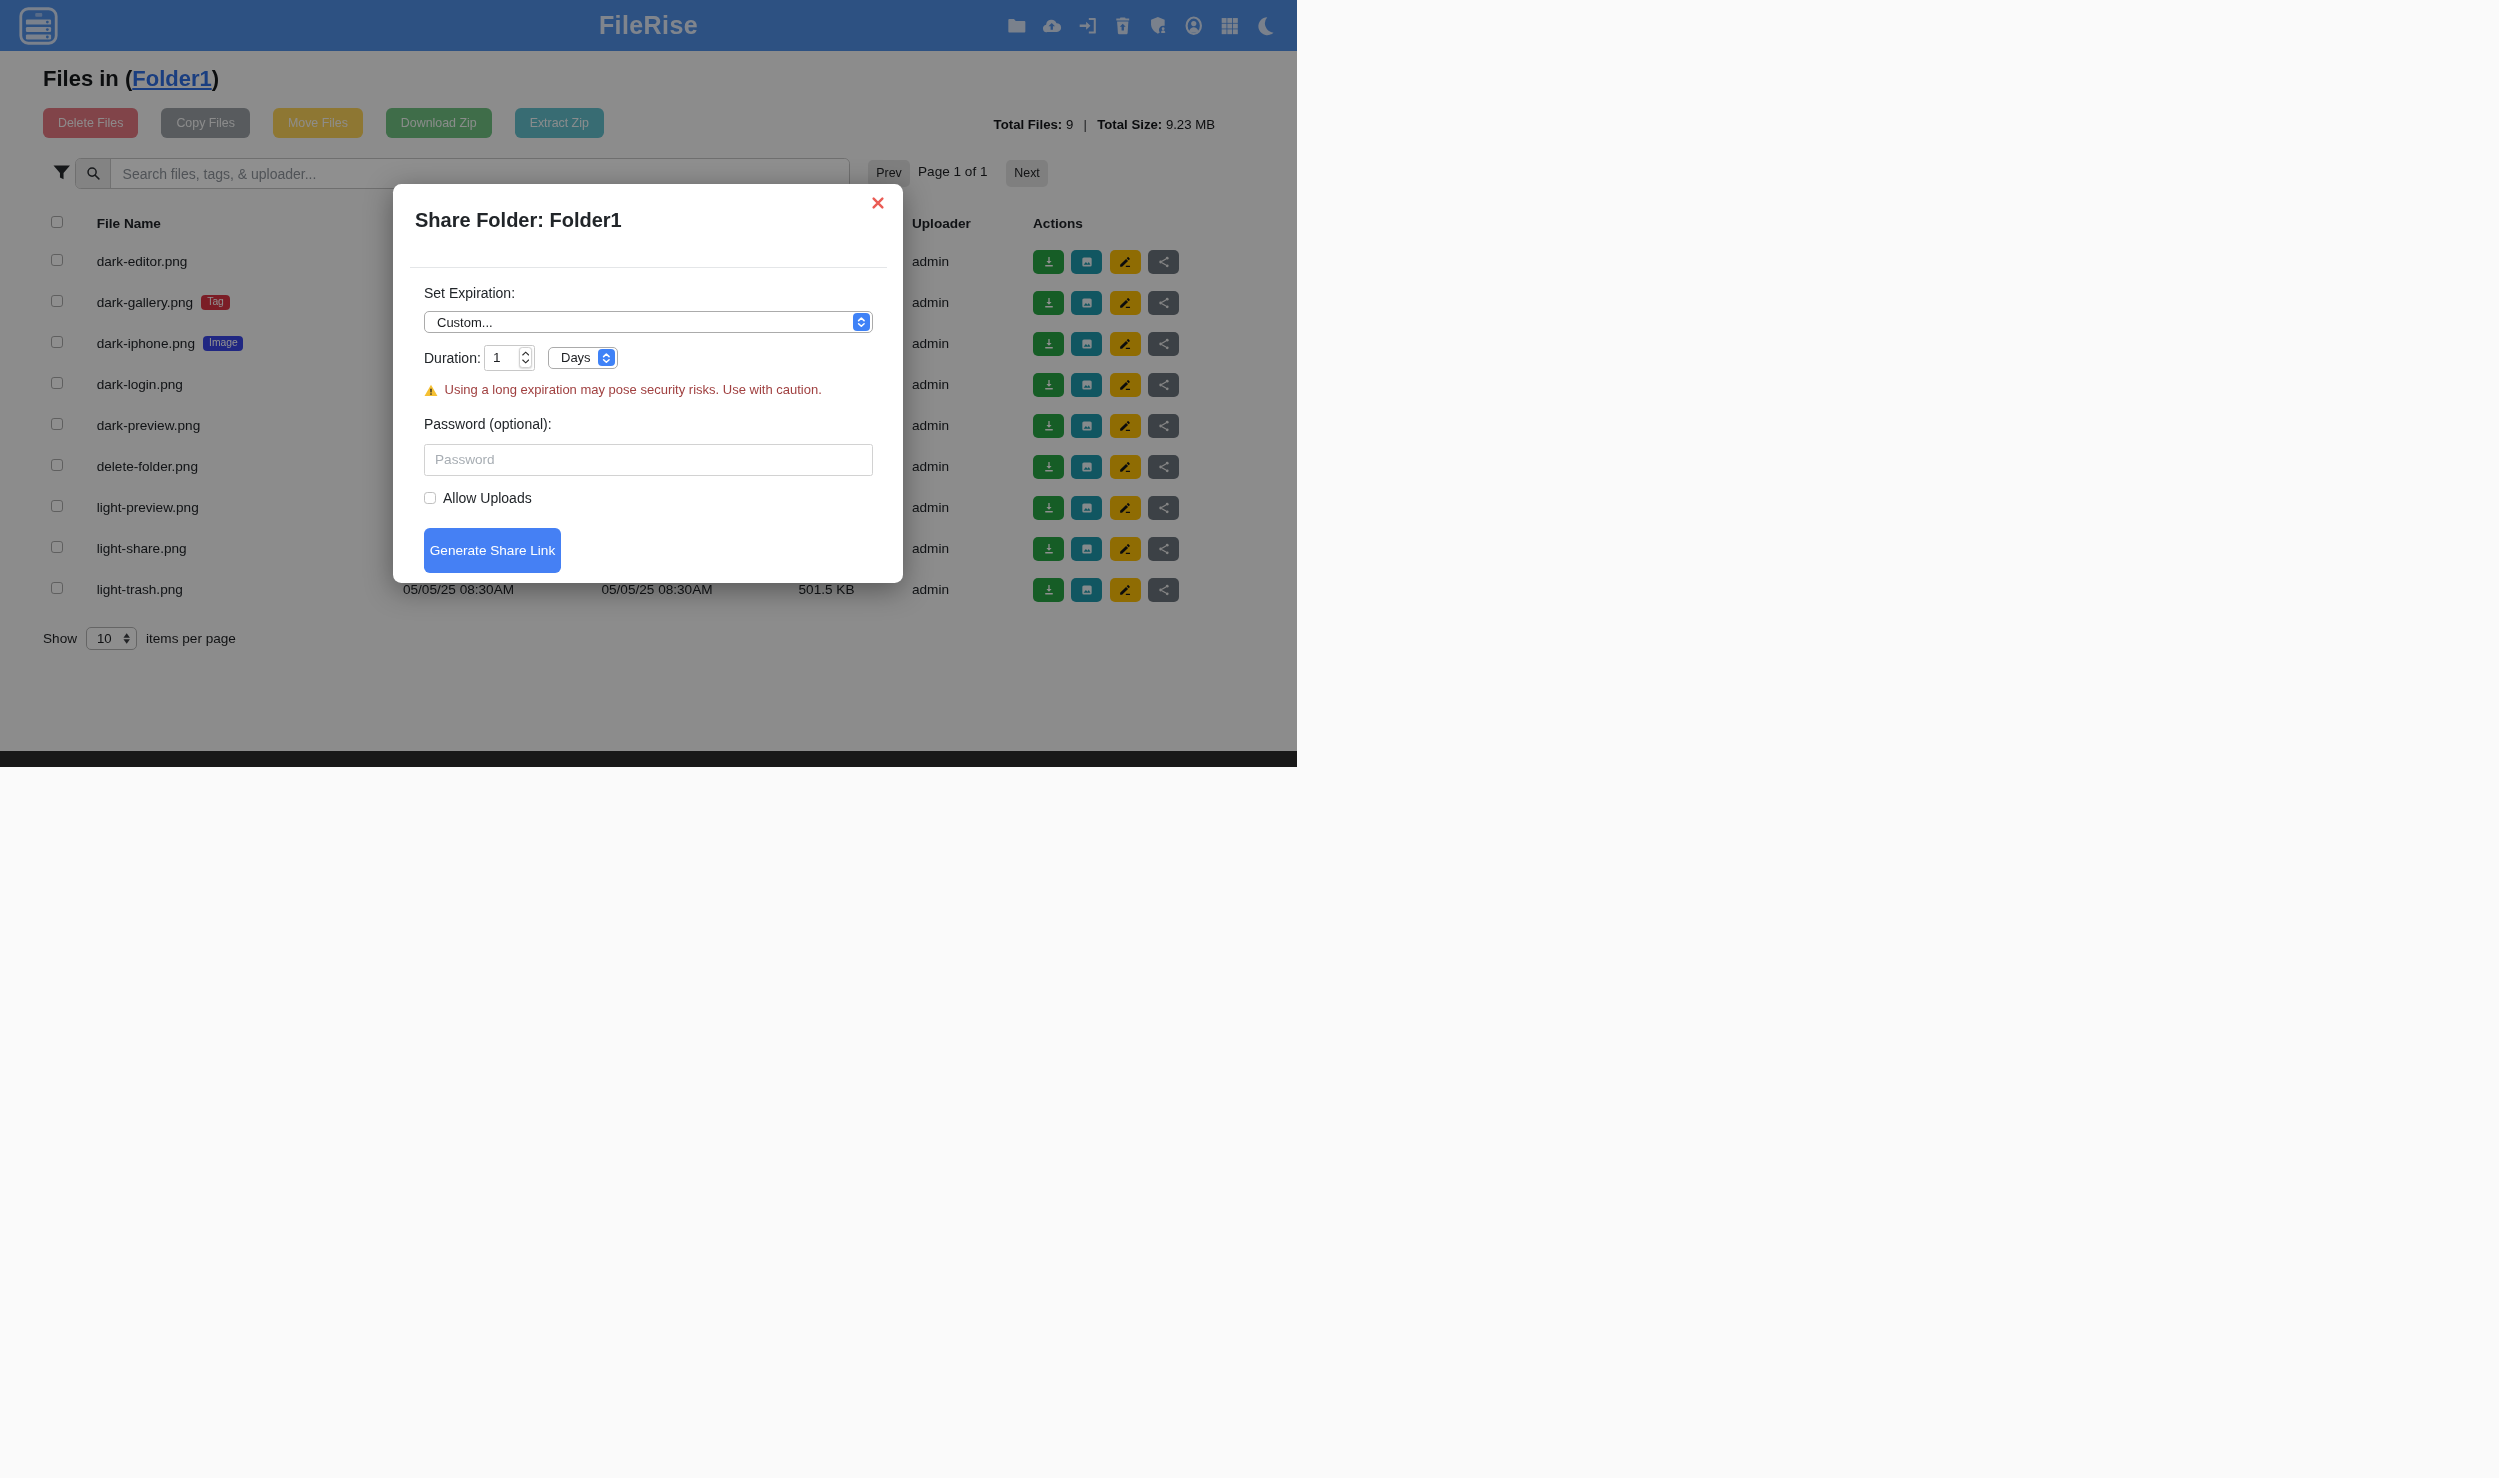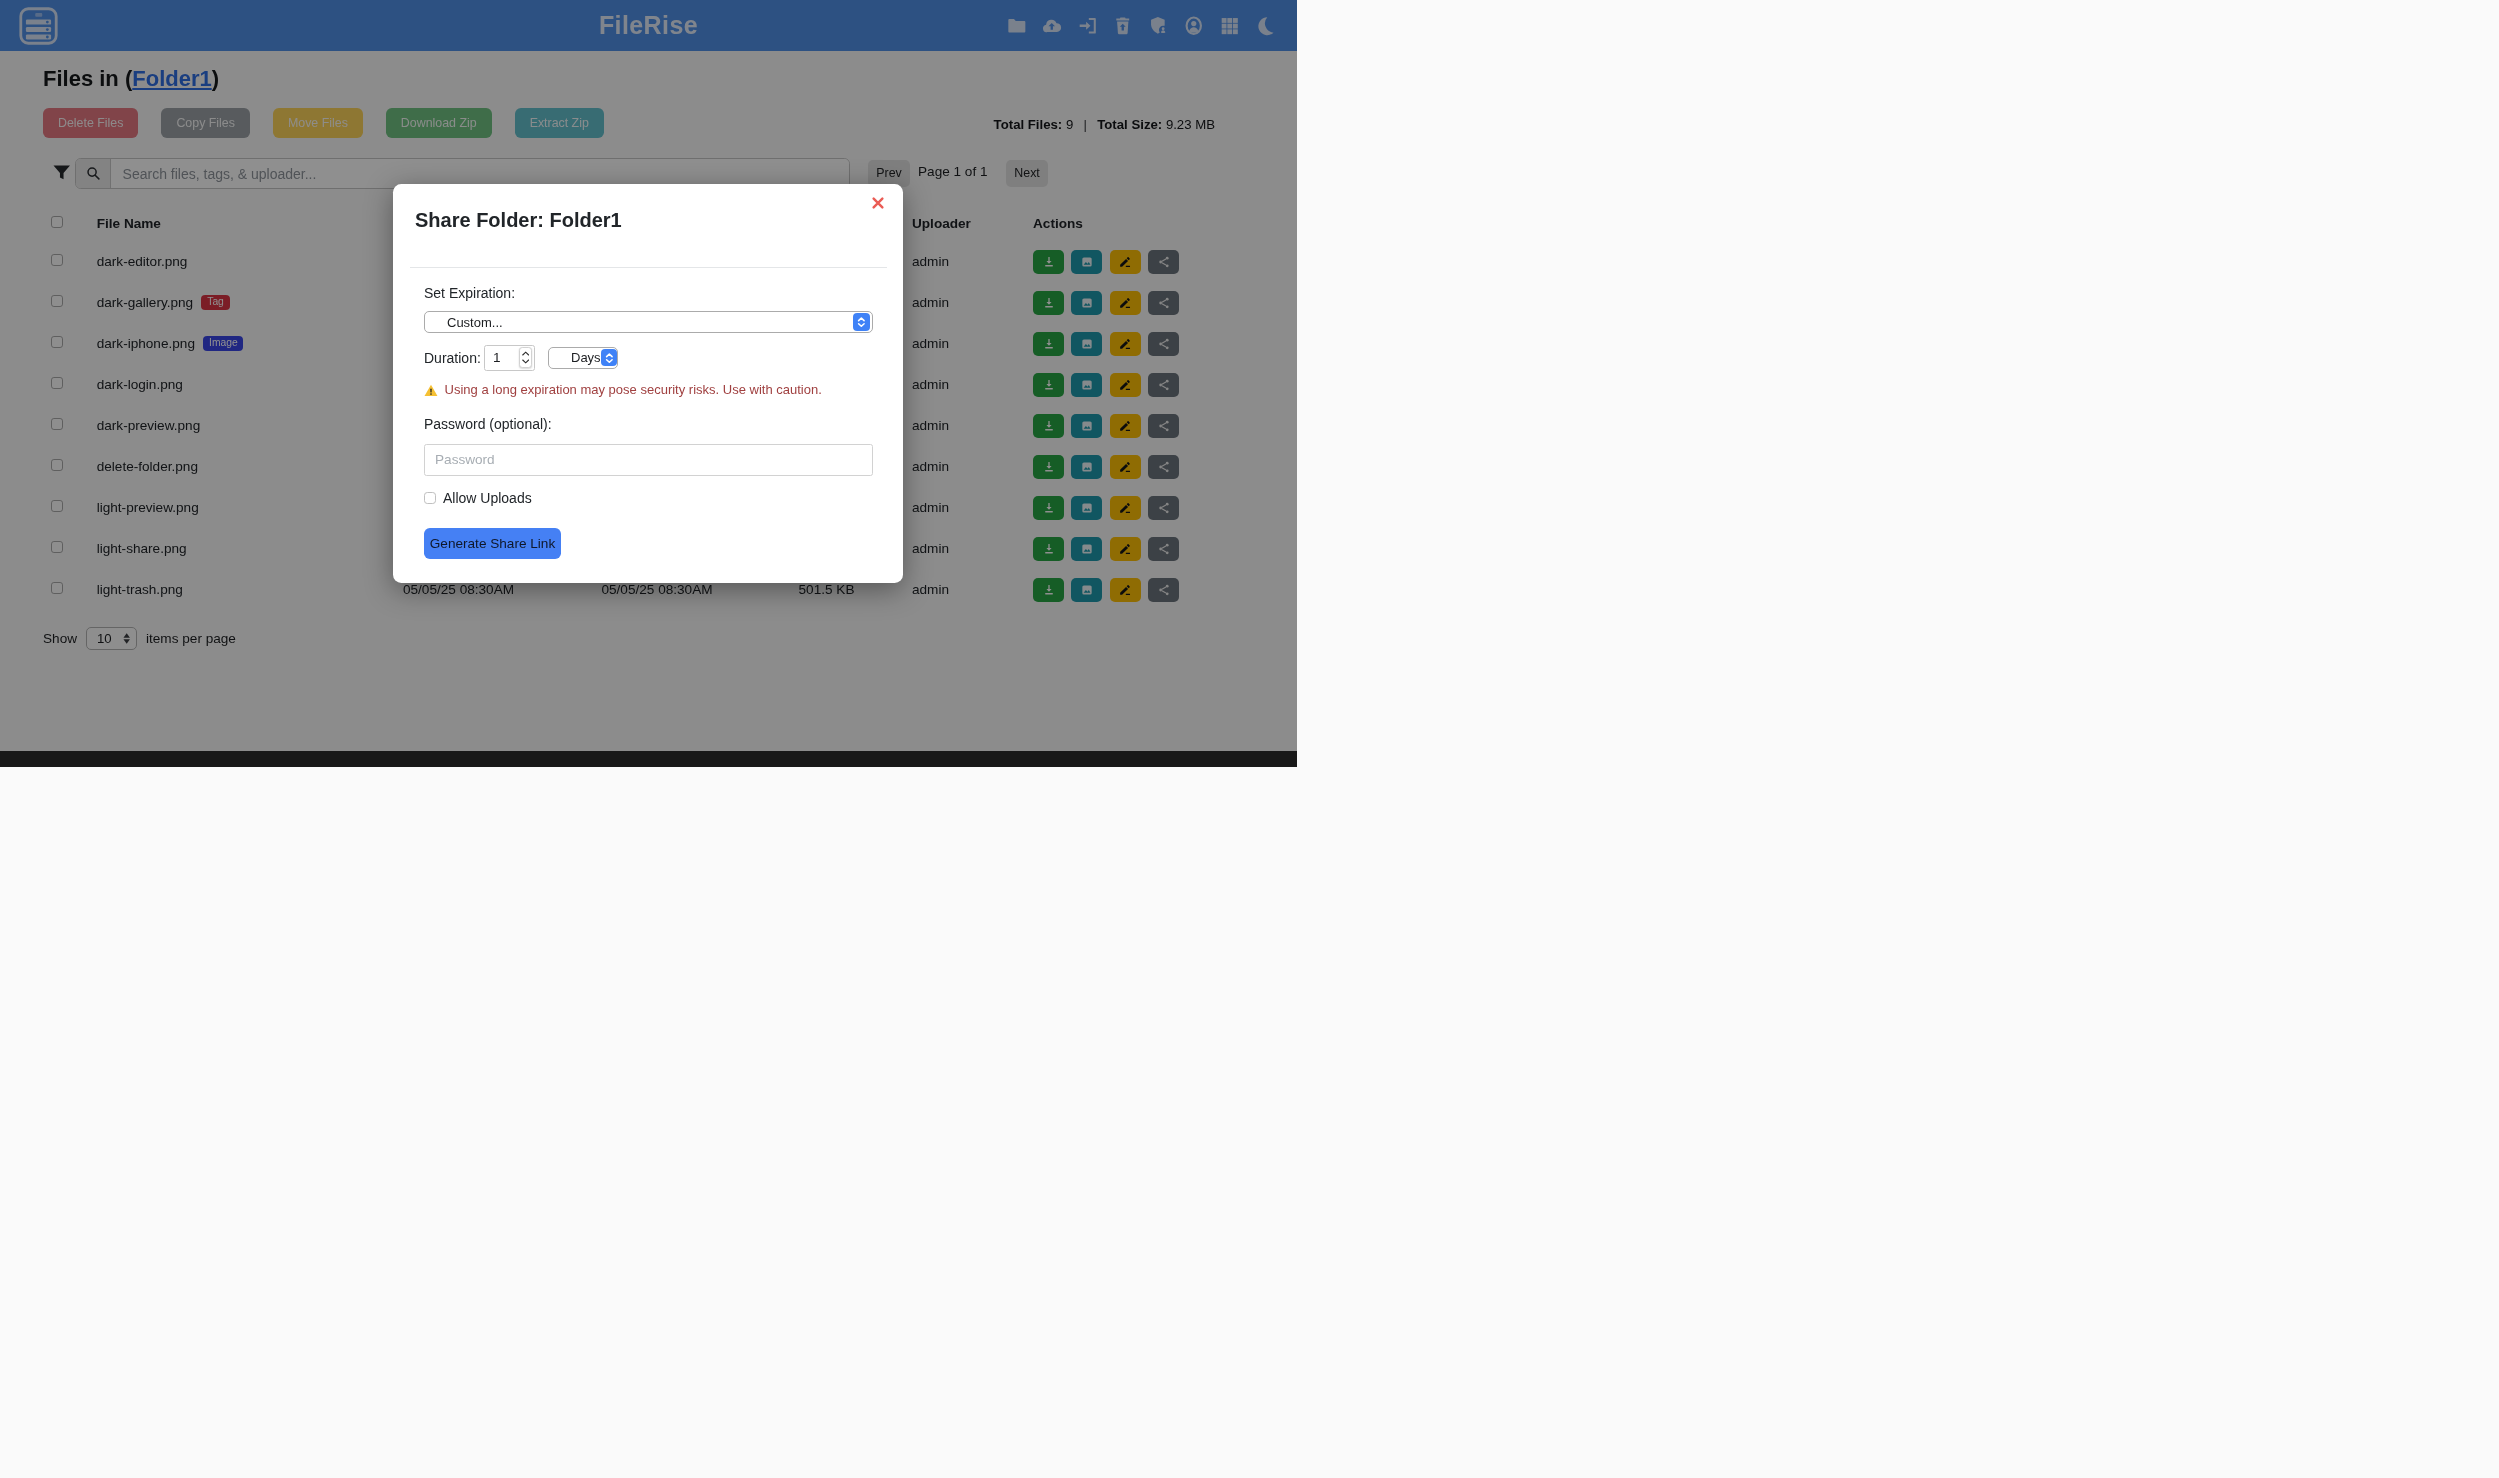--- a/index.html
+++ b/index.html
@@ -68,41 +68,41 @@
 
   
   .modal { position:absolute; left:393px; top:184px; width:510px; height:399px; background:#fff; border-radius:8.3px; box-shadow:0 6.6px 28px rgba(0,0,0,.38); z-index:60; }
   .m-close { position:absolute; right:18px; top:12.4px; width:14px; height:14px; cursor:pointer; }
   .m-close svg { width:100%; height:100%; }
   .m-head { padding:25px 22px 0; }
   .m-title { font-size:20px; font-weight:700; color:#212529; }
   .m-div { height:0.8px; background:#e4e6e8; margin:35px 16.5px 0; }
   .m-body { padding:17.4px 31px 0; }
   .m-label { font-size:14px; color:#212529; }
-  .sel { border:0.8px solid #ababab; border-radius:5px; background:#fff; height:22px; display:flex; align-items:center; justify-content:space-between; padding-left:22px; font-size:13px; color:#1c1e21; cursor:pointer; }
+  .sel { border:0.8px solid #ababab; border-radius:5px; background:#fff; height:22px; display:flex; align-items:center; justify-content:space-between; padding-left:12px; font-size:13px; color:#1c1e21; cursor:pointer; }
   .sel-stepper { width:16.5px; height:17.4px; border-radius:4.1px; background:#3f82f7; margin-right:2.5px; display:flex; align-items:center; justify-content:center; flex:none; }
   .sel-stepper svg { width:10.7px; height:12.4px; }
   .sel.expir { margin-top:10px; width:449px; }
   .dur-row { margin-top:11.6px; display:flex; align-items:center; }
   .dur-label { font-size:14px; margin-right:3px; }
   .num-wrap { position:relative; }
   .num-wrap input { width:51px; height:26px; border:0.8px solid #c8c8c8; border-radius:2.5px; font-family:inherit; font-size:13.6px; padding:0 18px 0 8.3px; color:#1c1e21; outline:none; }
   .num-stepper { position:absolute; right:3.3px; top:2.5px; width:12.4px; height:20.7px; background:#fff; border:0.8px solid #d2d2d2; border-radius:3.3px; box-shadow:0 0.8px 1.7px rgba(0,0,0,.18); display:flex; flex-direction:column; align-items:center; justify-content:center; gap:2.5px; cursor:pointer; }
   .num-stepper svg { width:7.4px; height:5px; display:block; }
   .sel.days { margin-left:13.2px; width:70px; }
   .warn-row { margin-top:11.6px; display:flex; align-items:flex-end; gap:6.6px; }
   .warn-row svg { width:14px; height:13.2px; flex:none; }
   .warn-text { font-size:13px; color:var(--warning_text); }
   .pw-label { margin-top:19px; }
   .pw-input { margin-top:11.6px; width:449px; height:32px; border:0.8px solid #d2d2d2; border-radius:2.5px; font-family:inherit; font-size:13.6px; padding:0 10px; color:#212529; outline:none; }
   .pw-input::placeholder { color:#a7adb3; }
   .allow-row { margin-top:14px; display:flex; align-items:center; gap:7.4px; }
   .allow-box { width:11.6px; height:11.6px; border:0.8px solid #c0c0c0; border-radius:3.3px; background:#fff; cursor:pointer; flex:none; }
   .allow-label { font-size:14px; }
-  .gen-btn { margin-top:22px; width:137px; height:31px; background:var(--modal_primary); color:#0f172a; border:none; border-radius:5.8px; font-family:inherit; font-size:13.6px; cursor:pointer; }
+  .gen-btn { margin-top:22px; width:137px; height:45px; background:var(--modal_primary); color:#ffffff; border:none; border-radius:5.8px; font-family:inherit; font-size:13.6px; cursor:pointer; }
 </style>
 </head>
 <body>
 
 <div class="topbar">
   <span class="burger">
     <svg viewBox="0 0 44 42" fill="none">
       <rect x="3" y="2.5" width="38" height="37" rx="8" stroke="currentColor" stroke-width="3"></rect>
       <rect x="18.5" y="7" width="7.5" height="4" rx="1" fill="currentColor" opacity=".55"></rect>
       <rect x="8.5" y="14" width="27" height="5.5" rx="1.3" fill="currentColor"></rect>

